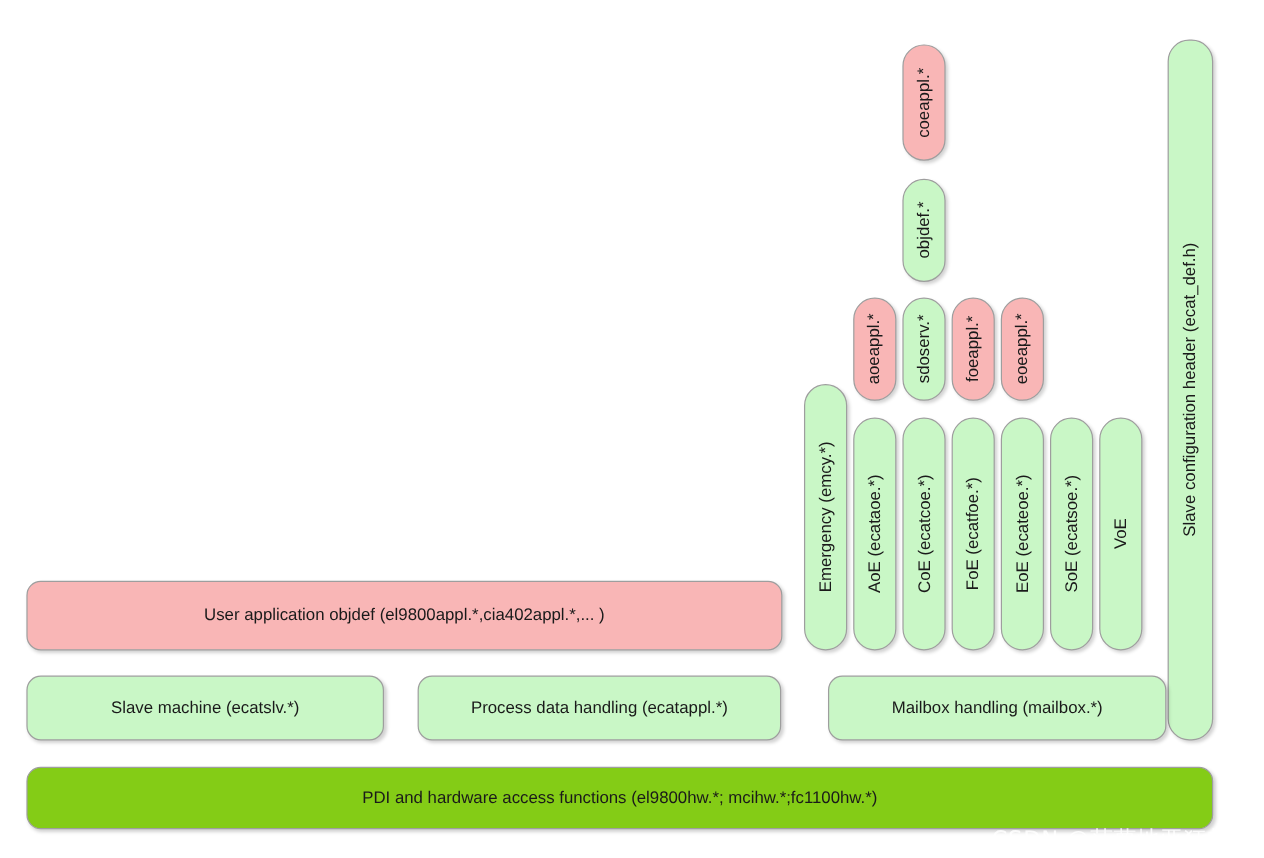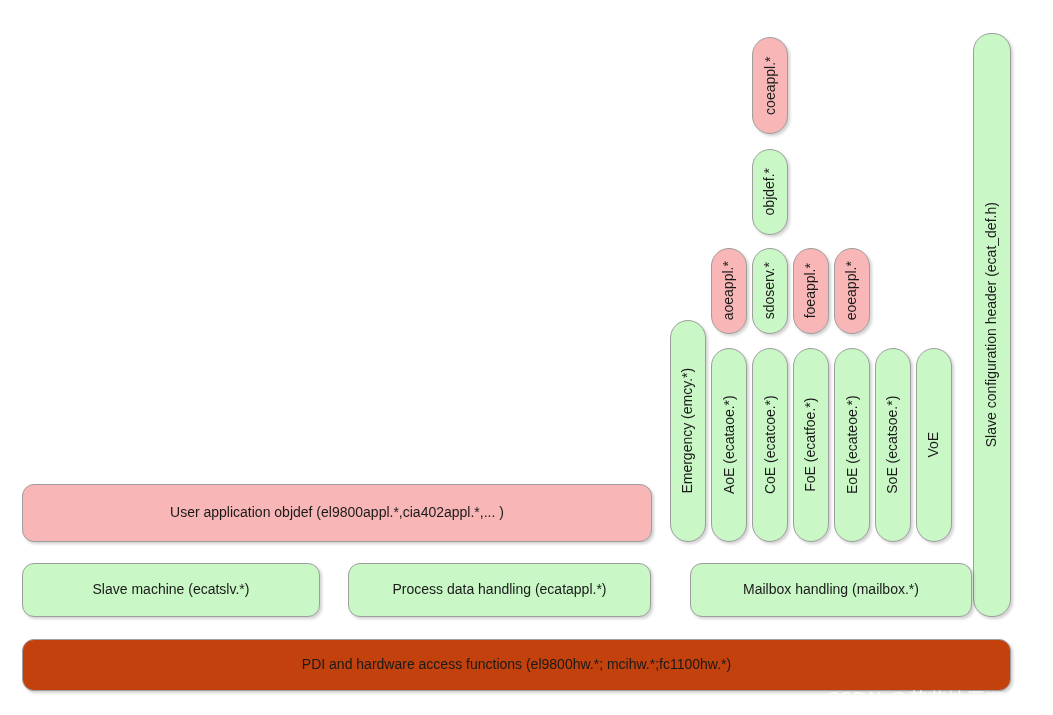--- a/index.html
+++ b/index.html
@@ -31,21 +31,21 @@
     justify-content: center;
     color: #1a1a1a;
     font-size: 14px;
     line-height: 1.1;
     text-align: center;
     white-space: nowrap;
     user-select: none;
   }
   .box.green  { background: #c9f7c6; }
   .box.pink   { background: #f9b6b6; }
-  .box.blue   { background: #c2410c; justify-content: center; }
+  .box.blue   { background: #84cc16; justify-content: center; }
 
   
   .box.vert {
     border-radius: 16px;
   }
   .box.vert .vlabel {
     display: block;
     transform: rotate(-90deg);
     white-space: nowrap;
     font-size: 14px;

